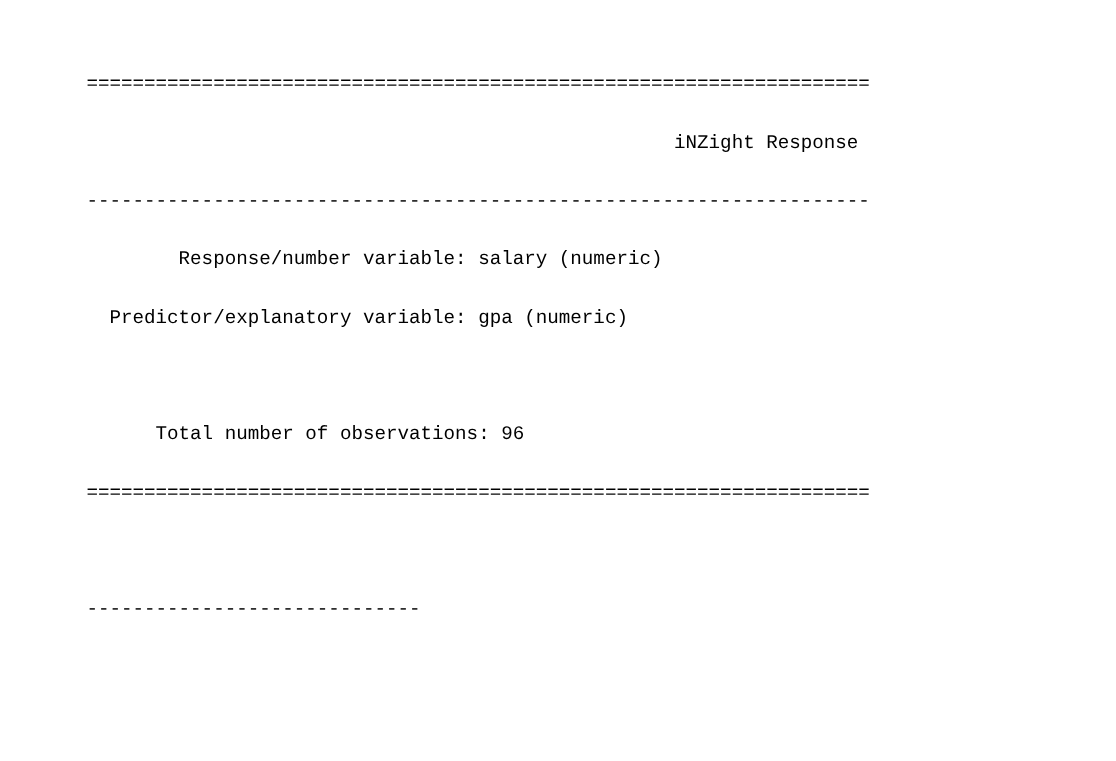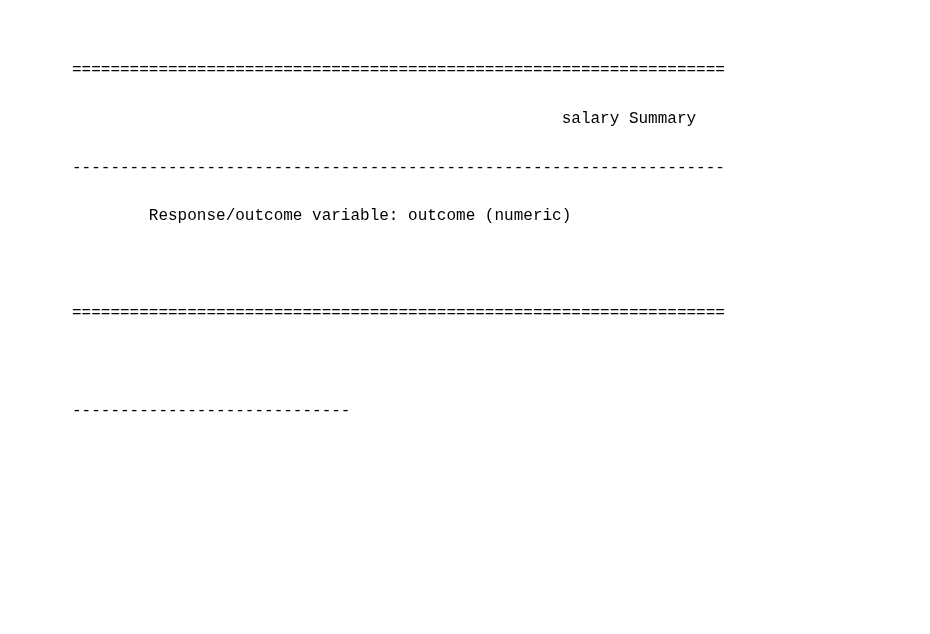--- a/index.html
+++ b/index.html
@@ -21,24 +21,26 @@
     }
     .line {
       display: block;
     }
   </style>
 </head>
 <body>
 
 <div class="container">
 <span class="line">====================================================================</span>
-<span class="line">                                                   salary Summary</span>
+<span class="line">                                                   iNZight Response</span>
 <span class="line">--------------------------------------------------------------------</span>
-<span class="line">        Response/outcome variable: outcome (numeric)</span>
+<span class="line">        Response/number variable: salary (numeric)</span>
+<span class="line">  Predictor/explanatory variable: gpa (numeric)</span>
 <span class="line"> </span>
+<span class="line">      Total number of observations: 96</span>
 <span class="line">====================================================================</span>
 <span class="line"> </span>
 <span class="line">-----------------------------</span>
 <span class="line"> </span>
 
 
 
 
 
 

